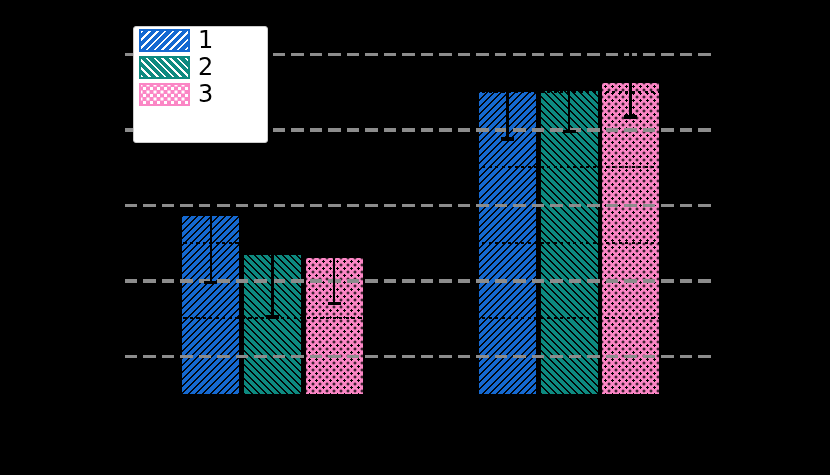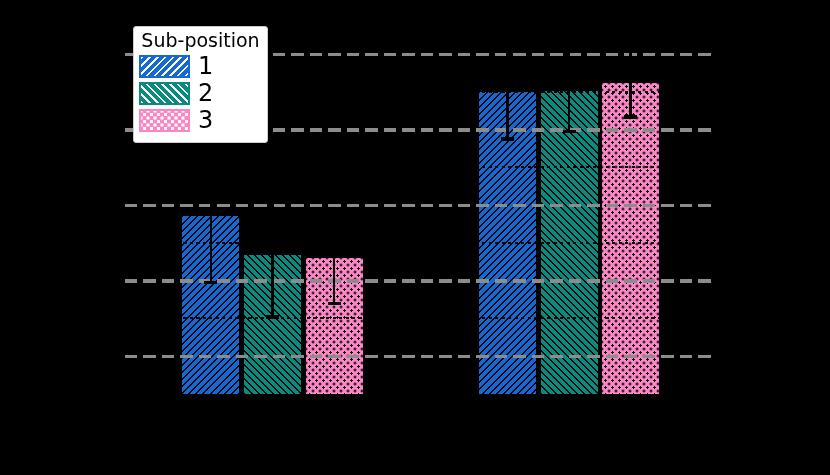--- a/index.html
+++ b/index.html
@@ -125,21 +125,20 @@
       <div class="err-cap" style="left: 562.5px; top: 129.51px;"></div>
       <div class="err-line" style="left: 332.95px; top: 212.8px; height: 90.6px;"></div>
       <div class="err-cap" style="left: 327.7px; top: 211.05px;"></div>
       <div class="err-cap" style="left: 327.7px; top: 301.65px;"></div>
       <div class="err-line" style="left: 629.45px; top: 48.965px; height: 67.95px;"></div>
       <div class="err-cap" style="left: 624.2px; top: 47.215px;"></div>
       <div class="err-cap" style="left: 624.2px; top: 115.165px;"></div>
     </div>
 
   <div id="legend">
-    <div id="legend-title">Sub-position</div>
     <div id="legend-entries">
         <div class="legend-row">
           <div class="legend-swatch s-fwd" style="background-color: rgb(21, 105, 209); color: rgb(21, 105, 209);"></div>
           <span class="legend-label">1</span>
         </div>
         <div class="legend-row">
           <div class="legend-swatch s-back" style="background-color: rgb(13, 138, 128); color: rgb(13, 138, 128);"></div>
           <span class="legend-label">2</span>
         </div>
         <div class="legend-row">

